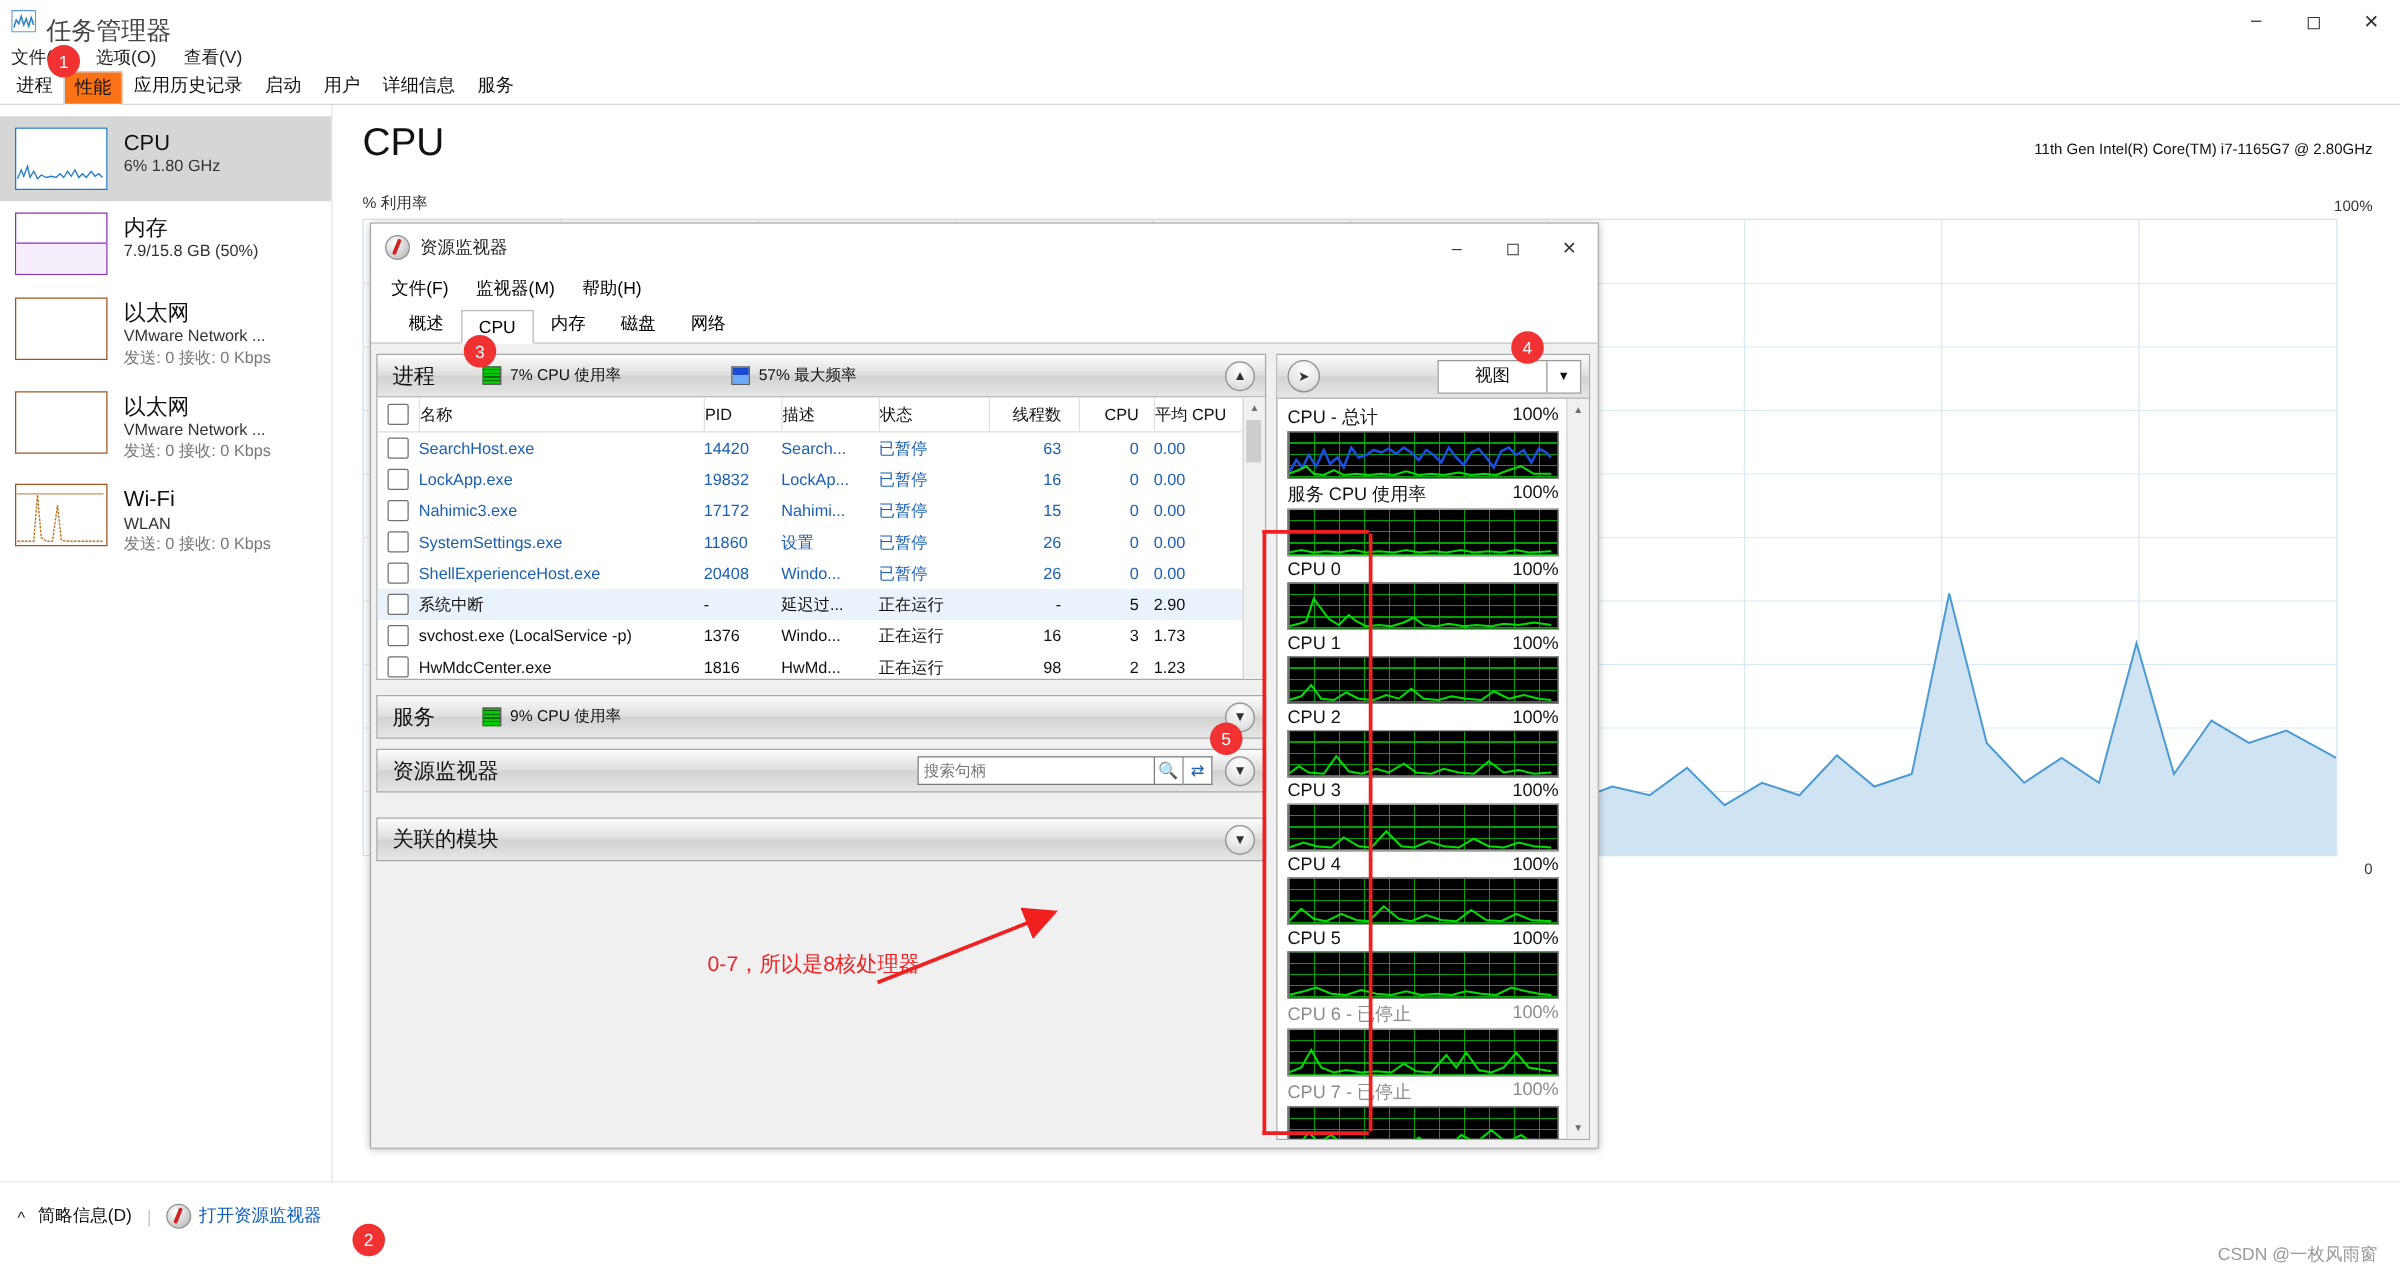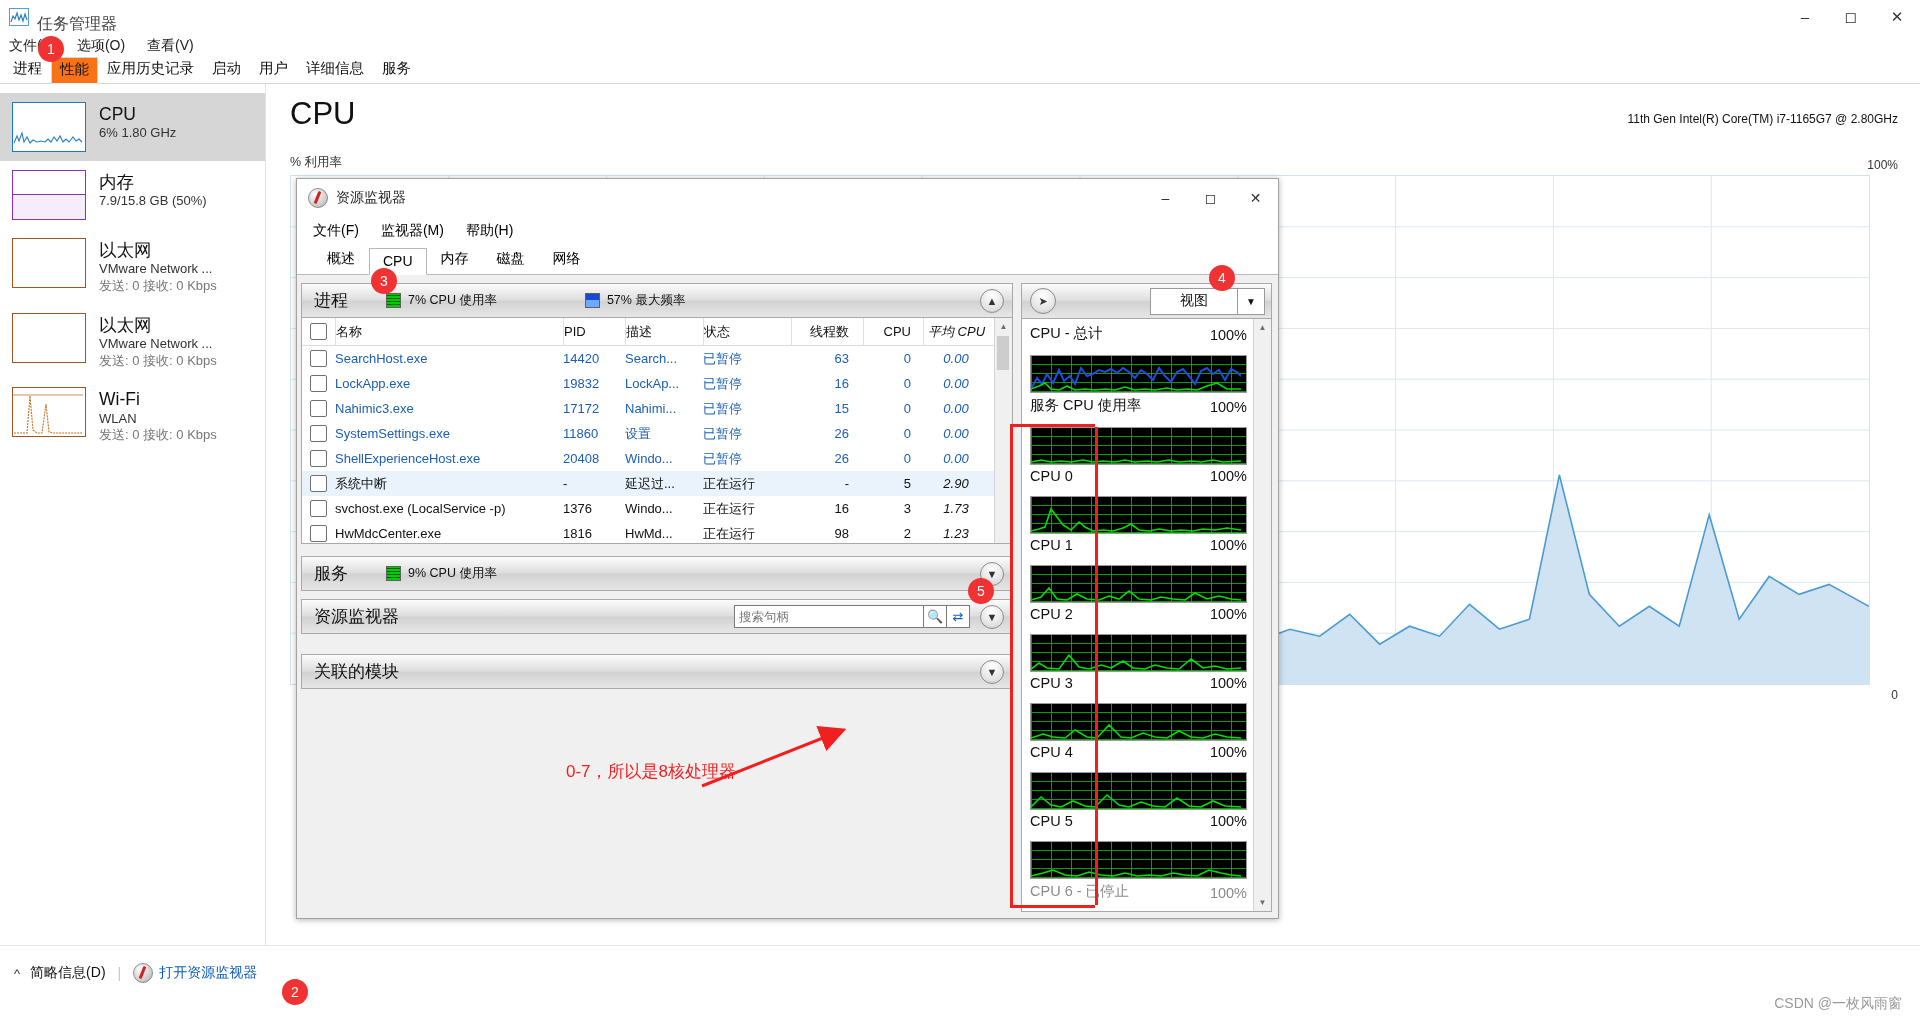--- a/index.html
+++ b/index.html
@@ -7,21 +7,21 @@
     width:1920px;height:1021px;
     background:#ffffff;
     font-family:"Liberation Sans","DejaVu Sans",sans-serif;
     font-size:13px;color:#000;
     overflow:hidden;position:relative;
   }
   
   #tm-window{position:absolute;left:0;top:0;width:1920px;height:1000px;background:#fff;}
   #tm-titlebar{height:33px;display:flex;align-items:center;background:#fff;border-bottom:0px;}
   #tm-titlebar .tm-icon{width:20px;height:18px;margin-left:9px;margin-right:8px;position:relative;}
-  #tm-title{font-size:16px;color:#444;margin-top:16px;}
+  #tm-title{font-size:20px;color:#444;margin-top:16px;}
   #tm-winbtns{margin-left:auto;display:flex;height:33px;}
   #tm-winbtns div{width:46px;height:33px;display:flex;align-items:center;justify-content:center;font-size:15px;color:#333;}
   #tm-menubar{height:26px;display:flex;align-items:center;padding-left:9px;font-size:14px;color:#222;background:#fff;}
   #tm-menubar span{margin-right:22px;}
   #tm-tabs{height:24px;display:flex;align-items:flex-end;border-bottom:1px solid #d6d6d6;background:#fff;padding-left:4px;}
   #tm-tabs .tab{padding:2px 8px 4px 8px;font-size:14.5px;color:#111;border:1px solid transparent;}
   #tm-tabs .tab.active{background:#f97316;border:1px solid #d6d6d6;border-bottom:1px solid #f0f0f0;position:relative;top:1px;}
 
   
   #tm-body{display:flex;height:912px;}
@@ -104,21 +104,21 @@
   .pt-row{display:flex;height:25px;align-items:center;font-size:13px;}
   .pt-head{border-bottom:1px solid #dcdcdc;height:27px;color:#111;}
   .pt-row.alt{background:#eaf3fb;}
   .pt-row .cb{width:15px;height:15px;border:1px solid #707070;background:#fff;margin:0 8px 0 8px;flex:0 0 15px;border-radius:2px;}
   .c-name{width:228px;flex:0 0 228px;color:#1a5fb4;overflow:hidden;white-space:nowrap;}
   .c-pid{width:62px;flex:0 0 62px;color:#1a5fb4;}
   .c-desc{width:78px;flex:0 0 78px;color:#1a5fb4;overflow:hidden;white-space:nowrap;}
   .c-state{width:88px;flex:0 0 88px;color:#1a5fb4;}
   .c-threads{width:72px;flex:0 0 72px;color:#1a5fb4;text-align:right;padding-right:14px;box-sizing:border-box;}
   .c-cpu{width:60px;flex:0 0 60px;color:#1a5fb4;text-align:right;padding-right:12px;box-sizing:border-box;}
-  .c-avg{width:76px;flex:0 0 76px;color:#1a5fb4;text-align:center;padding-right:10px;box-sizing:border-box;font-style:italic;}
+  .c-avg{width:76px;flex:0 0 76px;color:#1a5fb4;text-align:left;padding-right:10px;box-sizing:border-box;}
   .pt-row.dark .c-name,.pt-row.dark .c-pid,.pt-row.dark .c-desc,.pt-row.dark .c-state,
   .pt-row.dark .c-threads,.pt-row.dark .c-cpu,.pt-row.dark .c-avg{color:#111;}
   .pt-head .c-name,.pt-head .c-pid,.pt-head .c-desc,.pt-head .c-state,
   .pt-head .c-threads,.pt-head .c-cpu,.pt-head .c-avg{color:#111;}
   .pt-head div[class^="c-"]{border-left:1px solid #e0e0e0;height:27px;line-height:27px;box-sizing:border-box;}
   .pt-head .c-name{border-left:none;}
   .pt-sb{width:17px;flex:0 0 17px;background:#f0f0f0;border-left:1px solid #d4d4d4;position:relative;}
   .pt-sb .arrow{height:17px;display:flex;align-items:center;justify-content:center;font-size:8px;color:#6d6d6d;}
   .pt-sb .thumb{position:absolute;top:18px;left:2px;width:12px;height:34px;background:#cdcdcd;}
 
@@ -130,21 +130,21 @@
   .rp-arrow{width:24px;height:24px;border-radius:50%;
       background:radial-gradient(circle at 50% 25%,#ffffff,#e2e2e2 70%,#c0c0c0);
       border:1px solid #8c8c8c;display:flex;align-items:center;justify-content:center;font-size:11px;color:#333;}
   .view-btn{margin-left:auto;display:flex;height:25px;border:1px solid #9a9a9a;background:#fff;}
   .view-btn .vlabel{width:86px;display:flex;align-items:center;justify-content:center;font-size:14px;color:#111;}
   .view-btn .vcaret{width:26px;display:flex;align-items:center;justify-content:center;
       border-left:1px solid #9a9a9a;font-size:10px;color:#111;}
   #rp-scroll{flex:1;display:flex;overflow:hidden;}
   #rp-list{flex:1;padding:4px 6px 0 8px;overflow:hidden;}
   .gr-item{margin-bottom:2px;}
-  .gr-label{display:flex;font-size:14.5px;color:#111;padding:1px 0 12px 0;align-items:flex-end;}
+  .gr-label{display:flex;font-size:14.5px;color:#111;padding:1px 0 2px 0;}
   .gr-label.stopped{color:#8b8b8b;}
   .gr-label .pct{margin-left:auto;}
   .gr-canvas{height:36px;background:#000;border:1px solid #9a9a9a;position:relative;overflow:hidden;}
   .gr-canvas .grid{position:absolute;inset:0;
      background-image:repeating-linear-gradient(90deg,rgba(0,190,0,.85) 0 1px,transparent 1px 20px),
                       repeating-linear-gradient(0deg,rgba(0,190,0,.85) 0 1px,transparent 1px 9px);}
   .gr-canvas svg{position:absolute;left:0;top:0;}
   #rp-sb{width:17px;flex:0 0 17px;background:#f0f0f0;border-left:1px solid #d4d4d4;position:relative;}
   #rp-sb .arrow{height:17px;display:flex;align-items:center;justify-content:center;font-size:8px;color:#6d6d6d;}
   #rp-sb .arrow.bot{position:absolute;bottom:0;left:0;right:0;}

